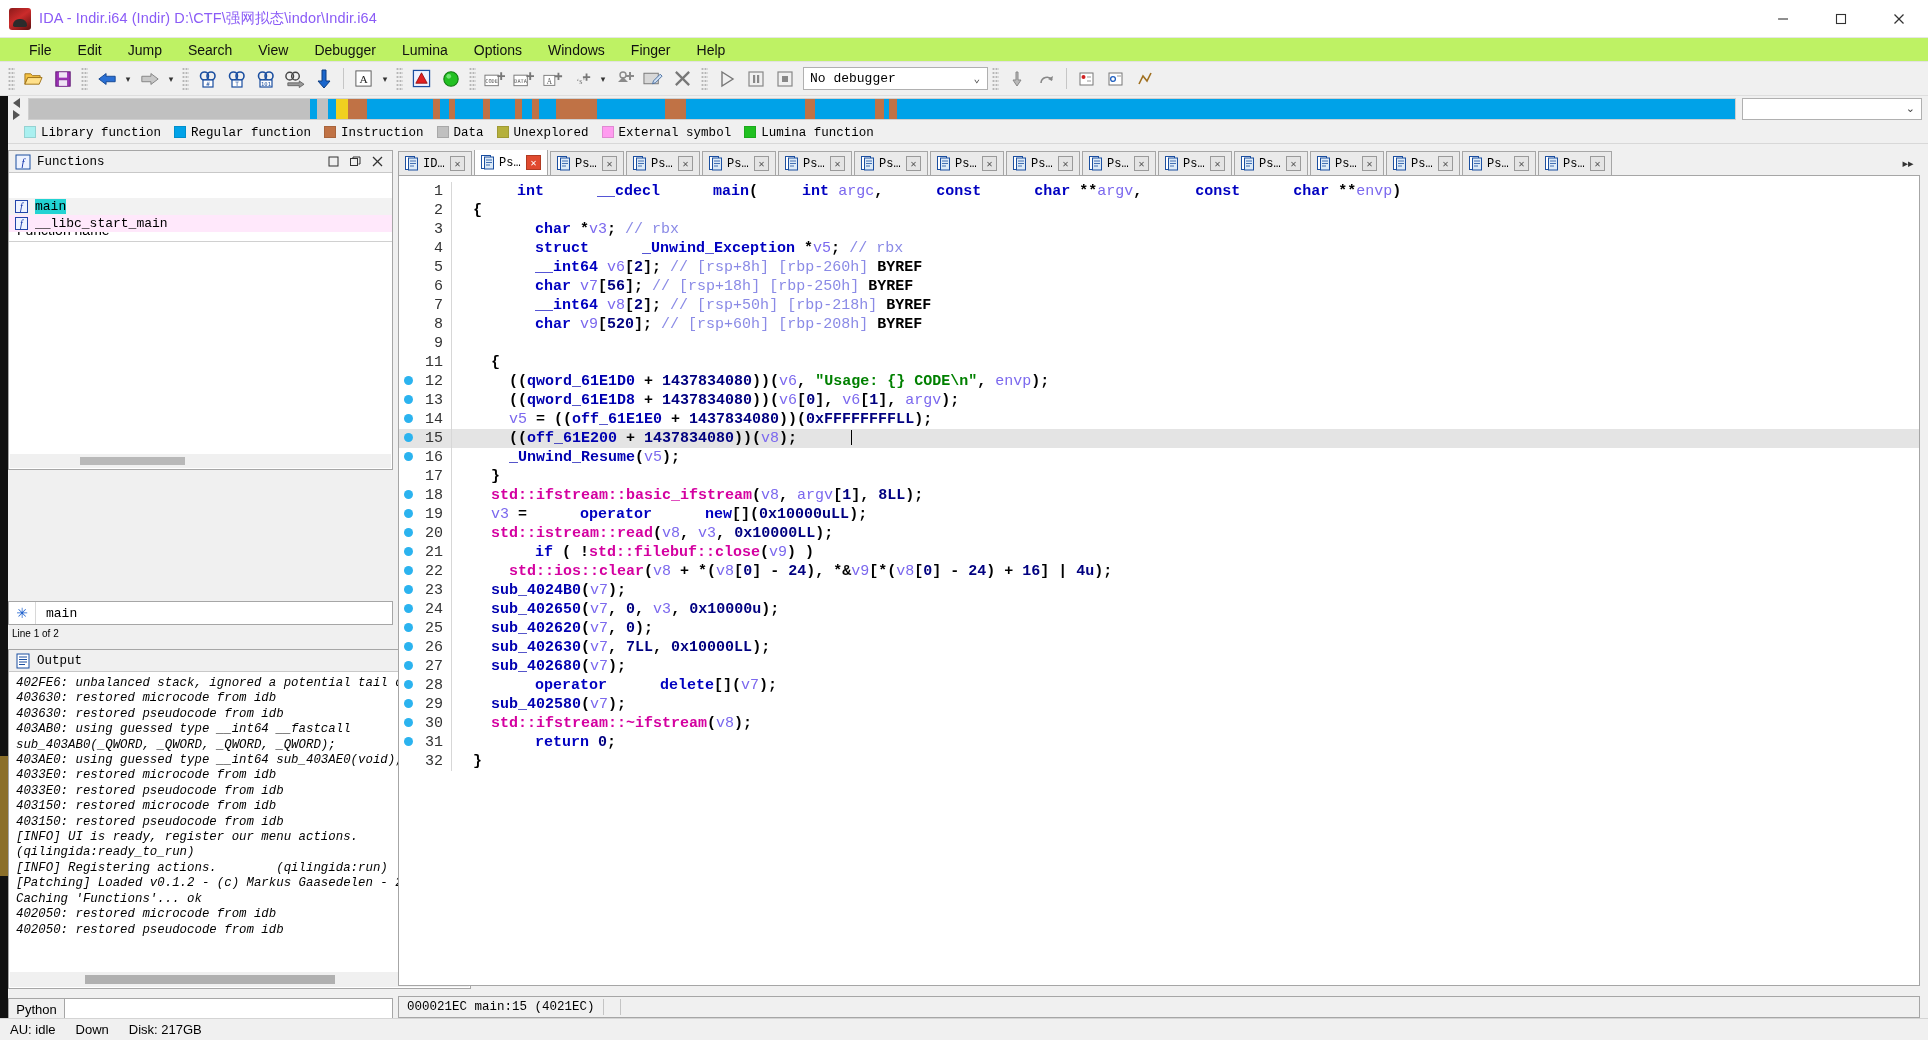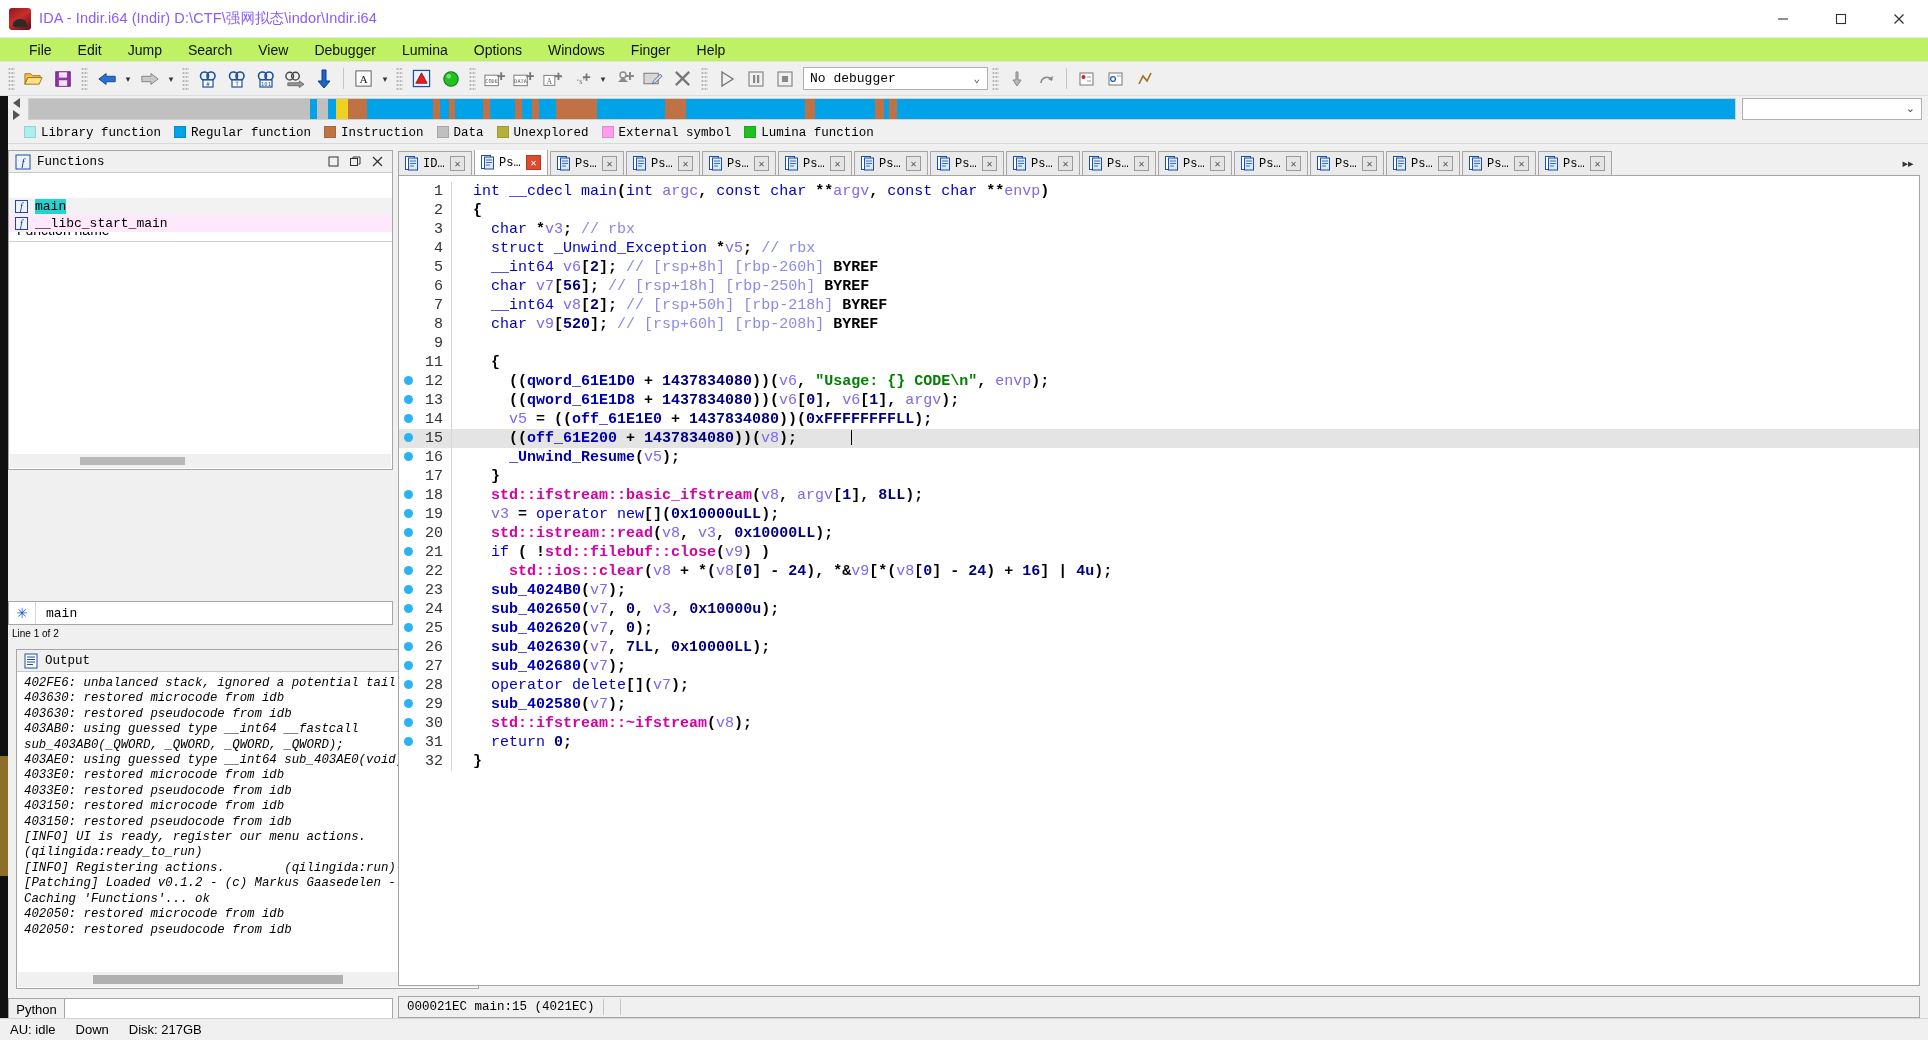--- a/index.html
+++ b/index.html
@@ -106,21 +106,21 @@
 
   
   #mainname-bar{ position:absolute;left:8px;top:455px;width:385px;height:24px;
     background:#fff;border:1px solid #a6a6a6;display:flex;align-items:center;}
   #mainname-bar .xic{width:18px;margin-left:4px;margin-right:4px;color:#1b5fcc;font-size:14px;text-align:center;flex:none;}
   #mainname-bar .fld{flex:1;height:100%;border-left:1px solid #d8d8d8;display:flex;align-items:center;
     padding-left:10px;font-family:"Liberation Mono", monospace;font-size:13px;}
   #lineinfo{ position:absolute;left:12px;top:482px;font-size:10px;}
 
   
-  #output-panel{ left:16px; top:503px; width:463px; height:340px;}
+  #output-panel{ left:8px; top:503px; width:463px; height:340px;}
   #out-body{ position:absolute;left:1px;right:1px;top:23px;bottom:1px;overflow:hidden;background:#fff;}
   #out-text{ padding:3px 4px 0 6px; font-family:"Liberation Mono", monospace; font-size:12.4px;
     line-height:15.4px; white-space:pre-wrap; word-break:break-word;font-style:italic;}
   #out-vscroll{position:absolute;right:1px;top:23px;bottom:18px;width:14px;background:#f7f7f7;}
   #out-vscroll .thumb{position:absolute;left:2px;right:2px;top:62%;height:34px;background:#c4c4c4;}
   #out-hscroll{position:absolute;left:1px;right:1px;bottom:1px;height:15px;background:#f0f0f0;}
   #out-hscroll .thumb{height:9px;background:#b0b0b0;margin-top:3px;margin-left:75px;width:250px;}
 
   
   #python-bar{ position:absolute;left:8px;top:852px;width:385px;height:22px;display:flex;}
@@ -151,21 +151,21 @@
     background:#fff; border:1px solid #a6a6a6; border-top:none; overflow:hidden;}
   #code-scroll{ position:relative; padding-top:6px;}
   .cl{ height:19px; display:flex; align-items:center; font-family:"Liberation Mono", monospace;
        font-size:15px; white-space:pre;}
   .cl .bp{ width:18px; text-align:center; flex:none;}
   .cl .bp span{display:inline-block;width:9px;height:9px;border-radius:50%;background:#2bb3ef;}
   .cl .ln{ width:34px; text-align:right; color:#333; flex:none; padding-right:8px;}
   .cl .gut{ width:12px; border-left:1px solid #d7d7d7; height:19px; flex:none;}
   .cl .src{ padding-left:10px;}
   .cl.hl{ background:#e4e4e4;}
-  .kw{color:#0000c0;font-weight:normal;}
+  .kw{color:#0000c0;font-weight:bold;margin-left:44px;}
   .fn{color:#0000b0;font-weight:bold;}
   .stl{color:#d400a0;font-weight:bold;}
   .var{color:#7b68ee;}
   .com{color:#8a8ae6;}
   .str{color:#008000;font-weight:bold;}
   .num{color:#000080;font-weight:bold;}
   .plain{color:#000;font-weight:bold;}
   .caret{display:inline-block;width:1px;height:15px;background:#000;vertical-align:-3px;}
 
   #code-status{ position:absolute; left:0; bottom:0; right:0; height:22px;

